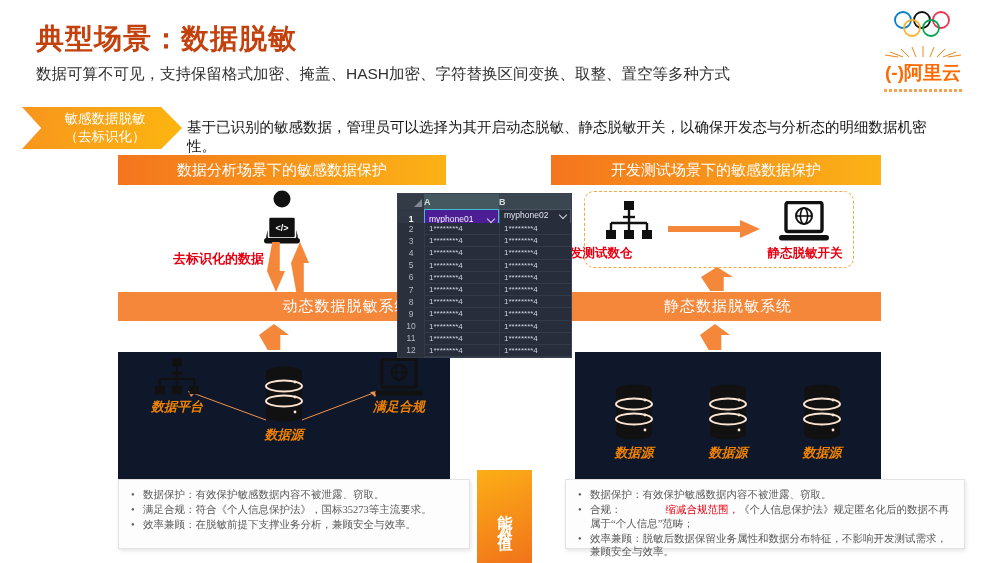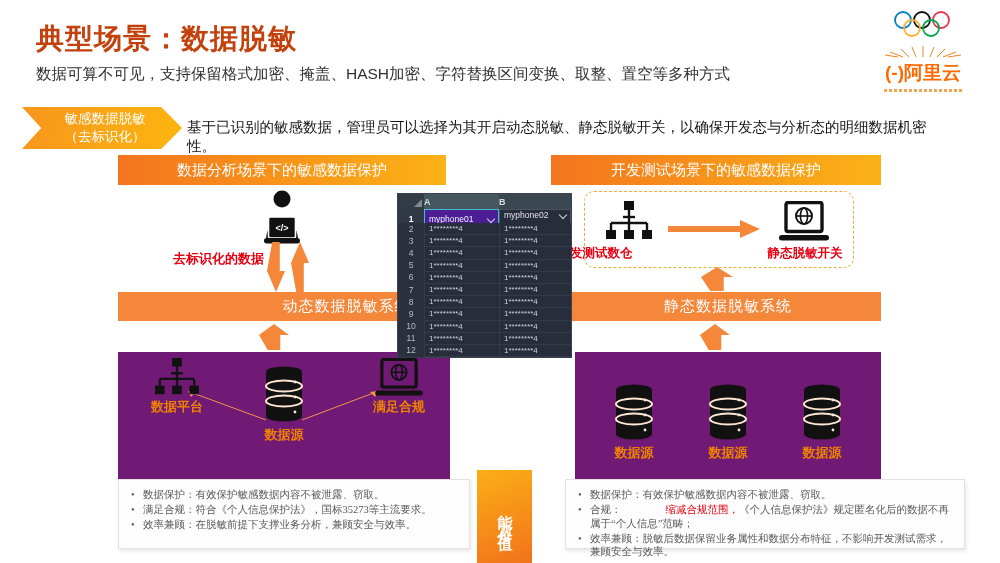--- a/index.html
+++ b/index.html
@@ -28,21 +28,21 @@
     color:#fff;font-size:15px;display:flex;align-items:center;justify-content:center;}
   .sys-banner{top:292px;height:29px;background:#f5873b;color:#fff;font-size:15px;
     display:flex;align-items:center;justify-content:center;letter-spacing:1px;}
 
   .arrow-up{background:#f5873b;clip-path:polygon(50% 0,100% 42%,71% 42%,71% 100%,29% 100%,0 42%);}
   .arrow-down{background:#f5873b;clip-path:polygon(50% 100%,100% 58%,71% 58%,71% 0,29% 0,0 58%);}
 
   .red-label{color:#e60012;font-weight:bold;font-size:13px;}
   .orange-label{color:#ef8200;font-weight:bold;font-size:13px;}
 
-  .peach{top:352px;height:137px;background:#701a75;}
+  .peach{top:352px;height:137px;background:#0f172a;font-style:italic;}
   .node{position:absolute;display:flex;flex-direction:column;align-items:center;}
 
   .dashed-box{left:584px;top:191px;width:270px;height:77px;background:#fff;
     border:1.5px dashed #f2a93f;border-radius:10px;box-sizing:border-box;}
 
   
   .sheet{left:397px;top:193px;width:175px;height:165px;background:#20252f;
     border:1px solid #3a4150;box-sizing:border-box;z-index:5;
     font-family:"Liberation Sans","DejaVu Sans",sans-serif;}
   .srow{display:grid;grid-template-columns:26px 75px 72px;align-items:center;}

